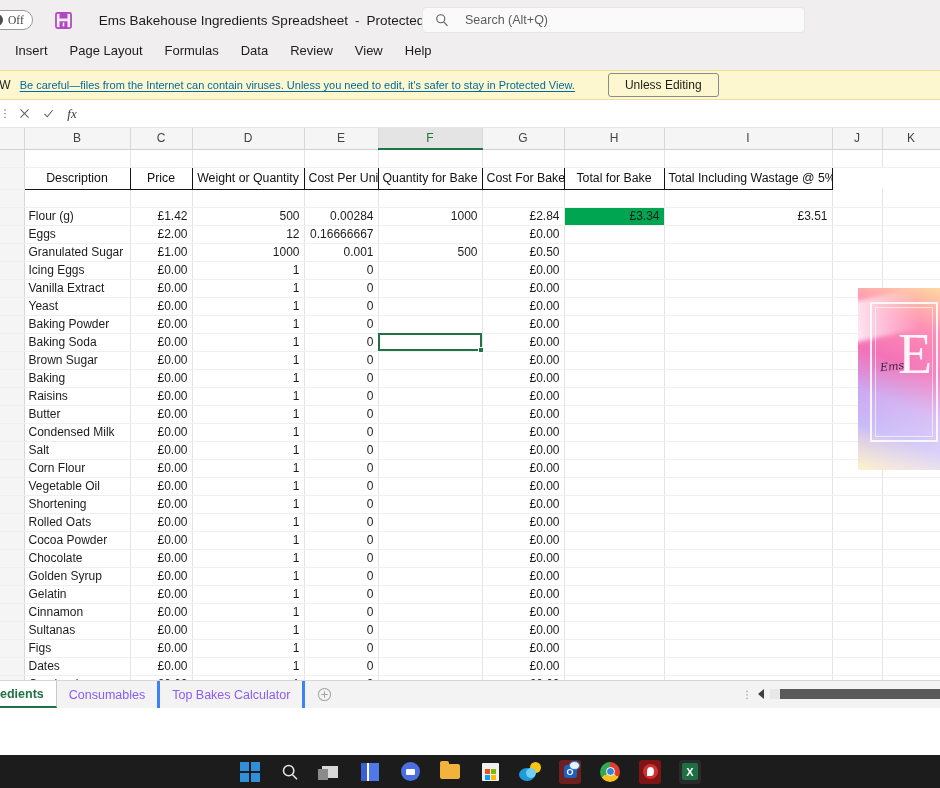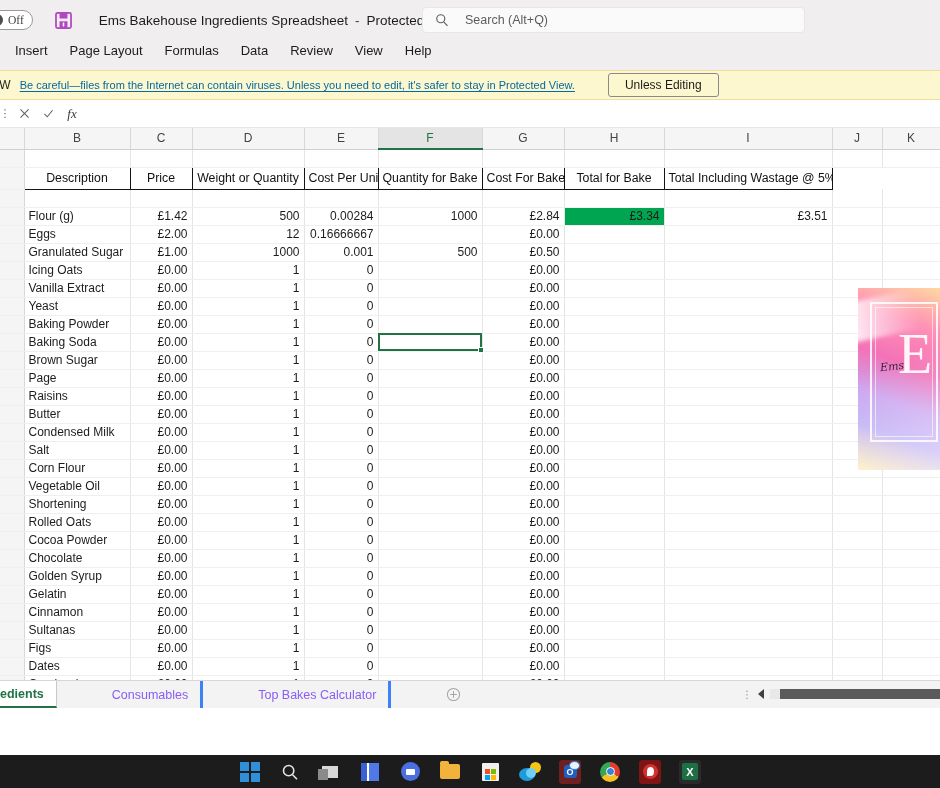--- a/index.html
+++ b/index.html
@@ -177,21 +177,21 @@
   }
   .logo-art .swash {
     position: absolute; left: -10px; top: 8px; width: 70px; height: 40px;
     background: linear-gradient(90deg, rgba(255,255,255,.9), rgba(255,255,255,0));
     transform: rotate(-12deg); filter: blur(2px);
   }
 
   
   .tabbar {
     height: 28px; background: #f3f3f3; border-top: 1px solid #d6d6d6;
-    display: flex; align-items: stretch; position: relative; gap: 43px;
+    display: flex; align-items: stretch; position: relative;
   }
   .sheet-tab {
     display: flex; align-items: center; padding: 0 12px; font-size: 12.5px;
     color: #8b5cf6; border-right: 3px solid #3b82f6; white-space: nowrap;
   }
   .sheet-tab.active {
     background: #ffffff; color: #217346; font-weight: bold;
     border-bottom: 2px solid #217346; border-right: 1px solid #c9c9c9;
     margin-left: -34px; padding-left: 34px;
   }
@@ -426,21 +426,21 @@
           <td class="num">0.001</td>
           <td class="num">500</td>
           <td class="num">£0.50</td>
           <td class="num"></td>
           <td class="num"></td>
           <td></td>
           <td></td>
         </tr>
         <tr class="row">
           <td class="rhead"></td>
-          <td class="txt">Icing Oats</td>
+          <td class="txt">Icing Eggs</td>
           <td class="num">£0.00</td>
           <td class="num">1</td>
           <td class="num">0</td>
           <td class="num"></td>
           <td class="num">£0.00</td>
           <td class="num"></td>
           <td class="num"></td>
           <td></td>
           <td></td>
         </tr>
@@ -504,21 +504,21 @@
           <td class="num">0</td>
           <td class="num"></td>
           <td class="num">£0.00</td>
           <td class="num"></td>
           <td class="num"></td>
           <td></td>
           <td></td>
         </tr>
         <tr class="row">
           <td class="rhead"></td>
-          <td class="txt">Page</td>
+          <td class="txt">Baking</td>
           <td class="num">£0.00</td>
           <td class="num">1</td>
           <td class="num">0</td>
           <td class="num"></td>
           <td class="num">£0.00</td>
           <td class="num"></td>
           <td class="num"></td>
           <td></td>
           <td></td>
         </tr>

